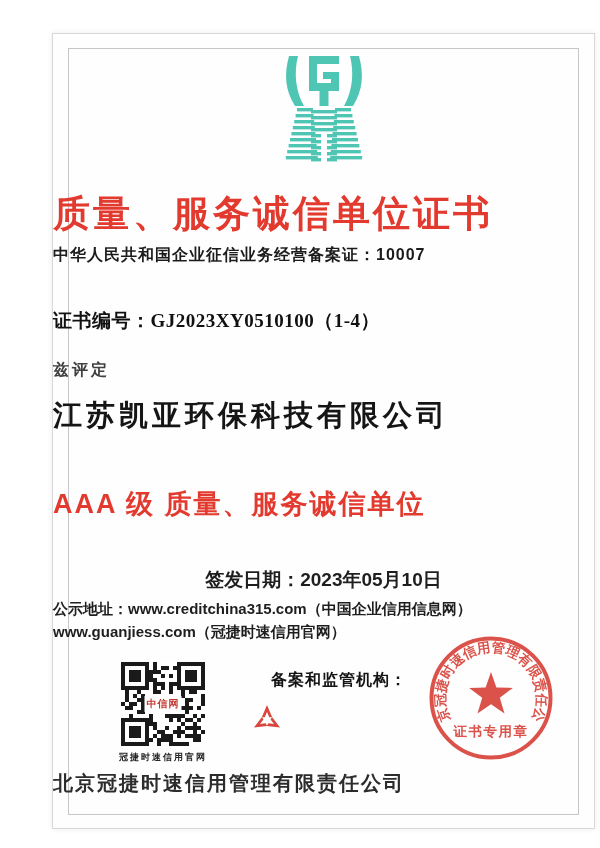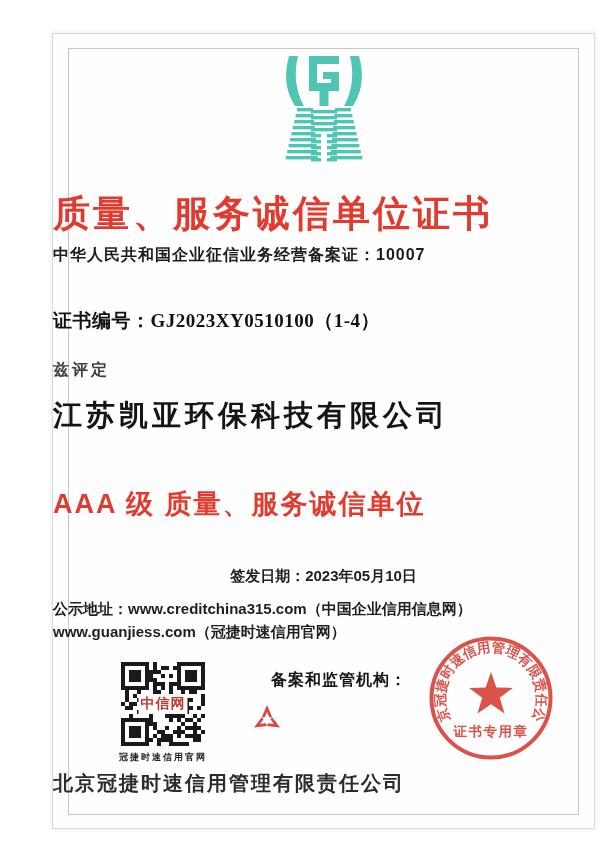--- a/index.html
+++ b/index.html
@@ -29,29 +29,29 @@
   }
   .evaluate{
     top:326px;font-family:Liberation Sans, sans-serif;font-size:16px;
     font-weight:600;color:#404040;letter-spacing:3px;
   }
   .company{
     top:362px;font-family:"Liberation Serif",serif;font-size:29px;
     font-weight:700;color:#151515;letter-spacing:4px;
   }
   .rating{top:452px;font-size:27px;font-weight:900;color:var(--red);letter-spacing:2px;}
-  .dates{top:533px;font-size:15px;font-weight:700;color:#1e1e1e;
+  .dates{top:533px;font-size:19px;font-weight:700;color:#1e1e1e;
     display:flex;justify-content:center;gap:48px;}
   .addr{top:563px;font-size:15px;font-weight:700;color:#1e1e1e;line-height:23px;}
   .qr-block{position:absolute;left:58px;top:628px;width:104px;text-align:center;}
   .qr-frame{position:relative;width:84px;height:84px;margin:0 auto;background:#fff;}
   .qr-frame svg{display:block;}
   .qr-label{
     position:absolute;left:50%;top:50%;transform:translate(-50%,-50%);
-    background:#fff;color:#c33a30;font-size:14px;font-weight:700;
+    background:#fff;color:#c33a30;font-size:10px;font-weight:700;
     padding:1px 2px;white-space:nowrap;letter-spacing:1px;
   }
   .qr-caption{margin-top:5px;font-size:9px;font-weight:700;color:#222;letter-spacing:2px;white-space:nowrap;}
   .regulator{position:absolute;left:166px;top:636px;width:240px;text-align:center;
     font-size:16px;font-weight:700;color:#141414;letter-spacing:1px;}
   .bank-row{position:absolute;left:198px;top:669px;display:flex;align-items:center;gap:10px;}
   .bank-text{display:flex;flex-direction:column;}
   .bank-name{
     font-family:"Liberation Serif",serif;font-size:19px;font-weight:700;
     color:var(--navy);letter-spacing:4px;white-space:nowrap;

